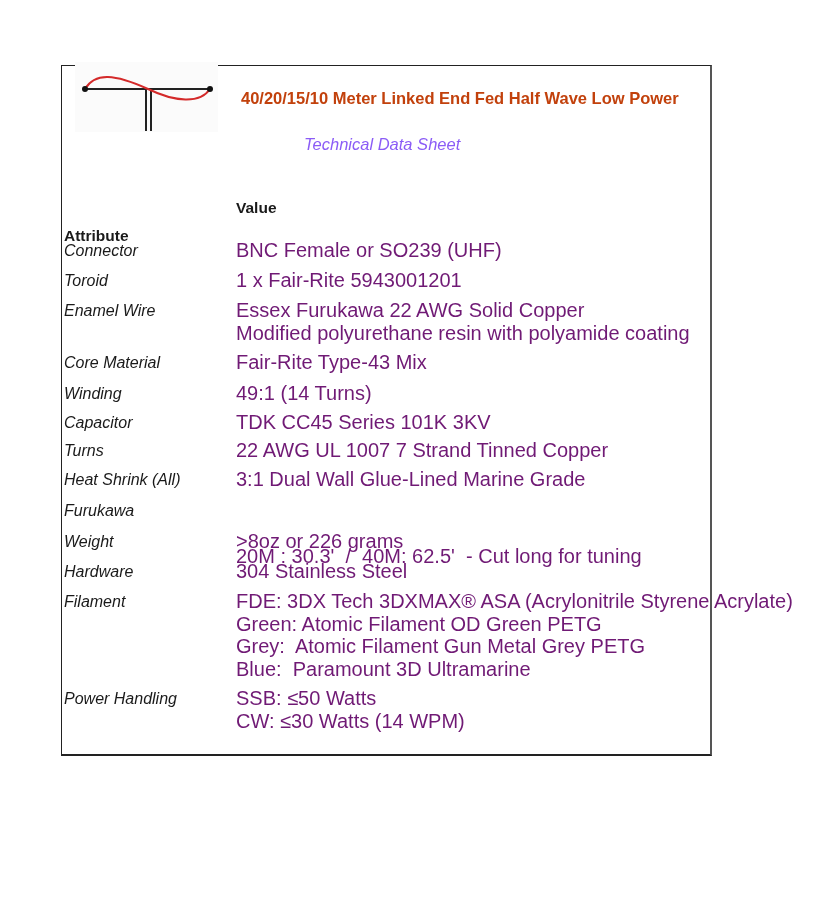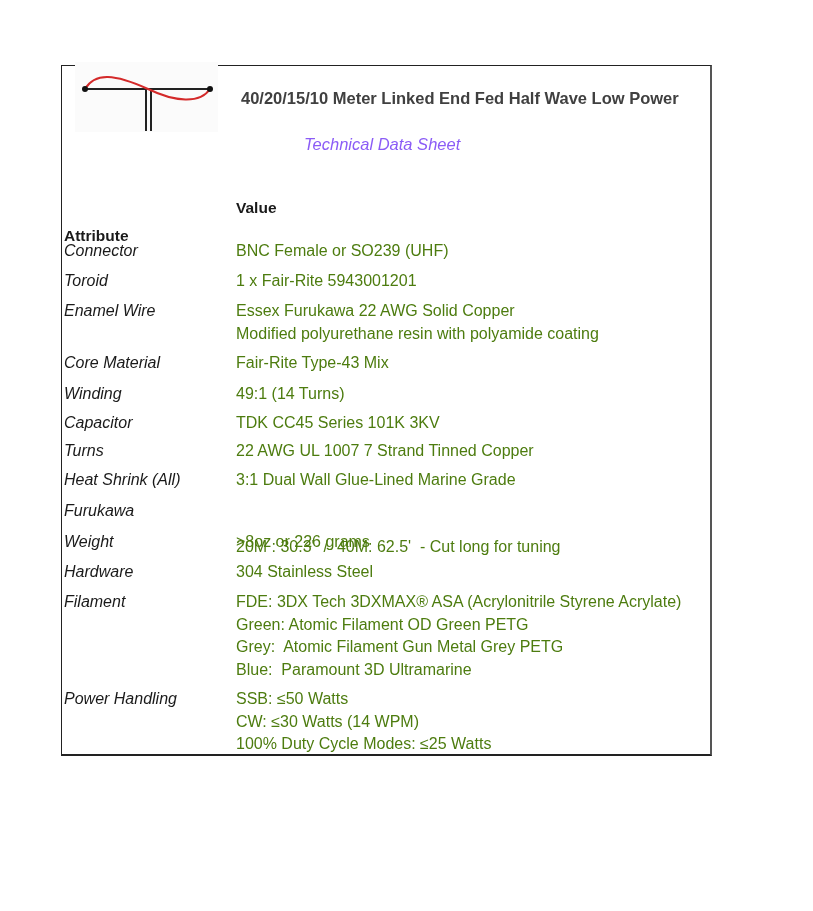--- a/index.html
+++ b/index.html
@@ -34,21 +34,21 @@
       height: 70px;
       background: #fbfbfb;
     }
     .logo svg { display: block; }
     .title {
       position: absolute;
       left: 241px;
       top: 89px;
       font-size: 16.5px;
       font-weight: bold;
-      color: #404040;
+      color: #c2410c;
       white-space: nowrap;
     }
     .subtitle {
       position: absolute;
       left: 304px;
       top: 135px;
       font-size: 16.5px;
       font-style: italic;
       color: #8b5cf6;
       white-space: nowrap;
@@ -66,23 +66,23 @@
       position: absolute;
       left: 64px;
       font-size: 16px;
       font-weight: normal;
       font-style: italic;
       white-space: nowrap;
     }
     .row-val {
       position: absolute;
       left: 236px;
-      font-size: 16px;
+      font-size: 20px;
       white-space: nowrap;
-      color: #4d7c0f;
+      color: #701a75;
     }
     .row-val .line {
       display: block;
       height: 22.5px;
       line-height: 17px;
     }
   </style>
 </head>
 <body>
 
@@ -166,14 +166,13 @@
   <span class="line">FDE: 3DX Tech 3DXMAX® ASA (Acrylonitrile Styrene Acrylate)</span>
   <span class="line">Green: Atomic Filament OD Green PETG</span>
   <span class="line" style="white-space:pre">Grey:  Atomic Filament Gun Metal Grey PETG</span>
   <span class="line" style="white-space:pre">Blue:  Paramount 3D Ultramarine</span>
 </div>
 
 <div class="row-label" style="top:690px">Power Handling</div>
 <div class="row-val" style="top:690px">
   <span class="line">SSB: ≤50 Watts</span>
   <span class="line">CW: ≤30 Watts (14 WPM)</span>
-  <span class="line">100% Duty Cycle Modes: ≤25 Watts</span>
 </div>
 
 </body></html>

